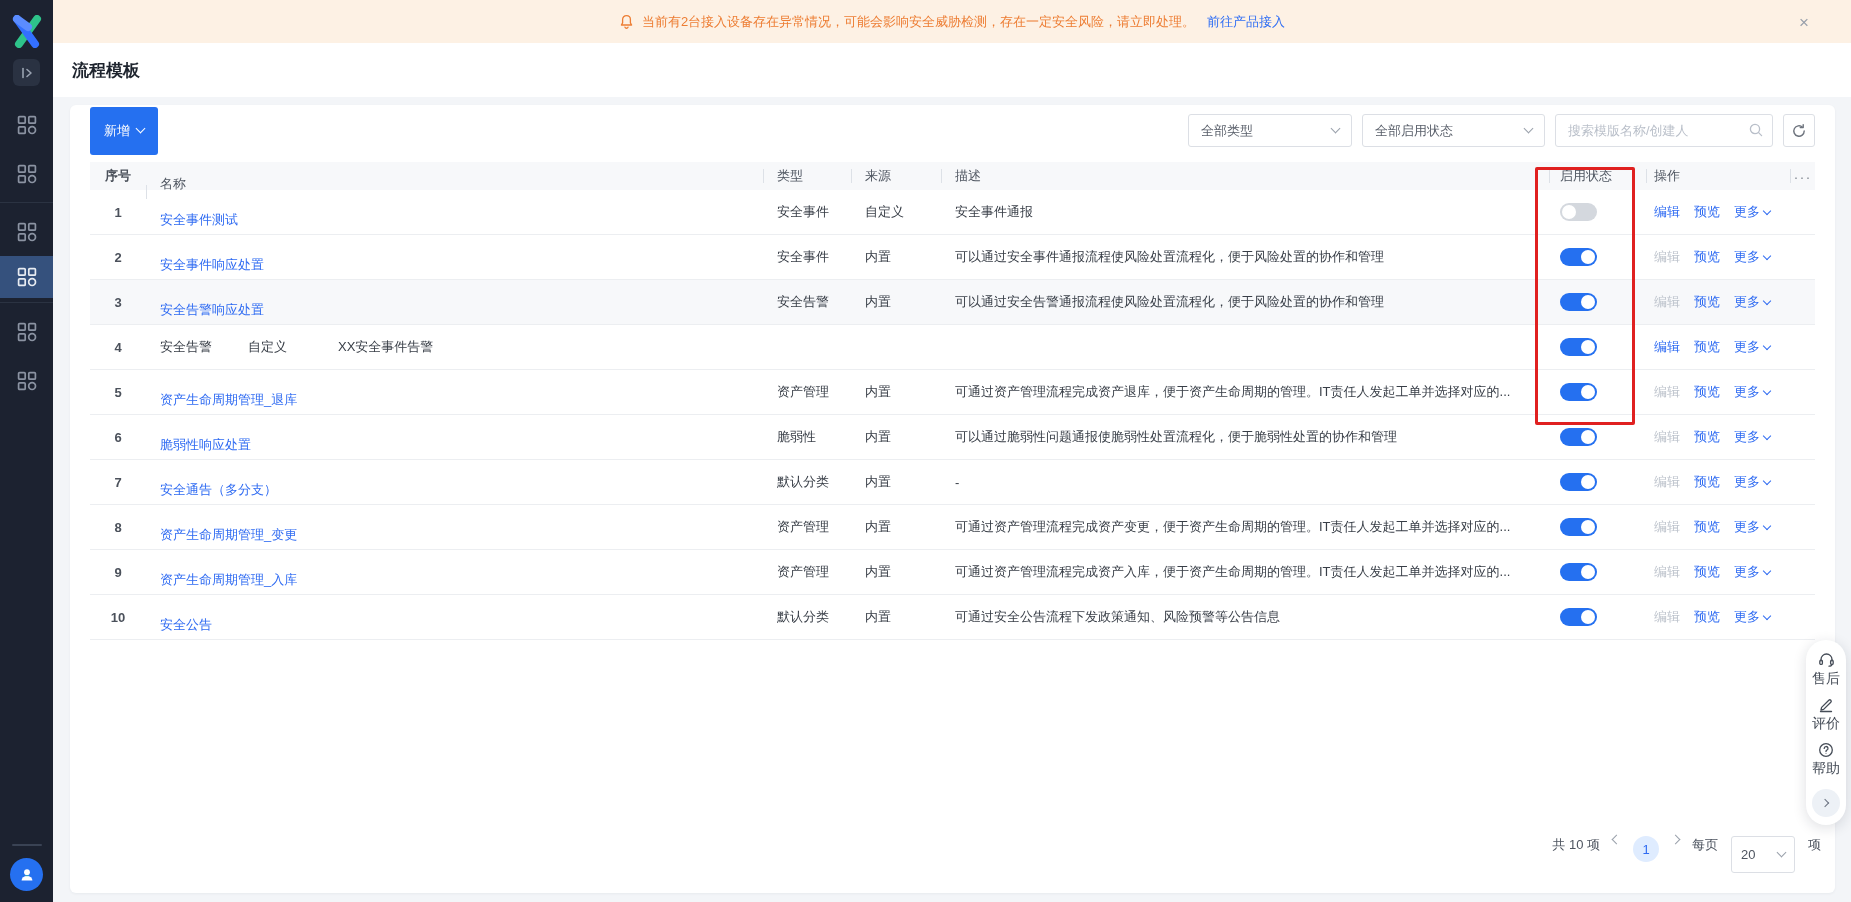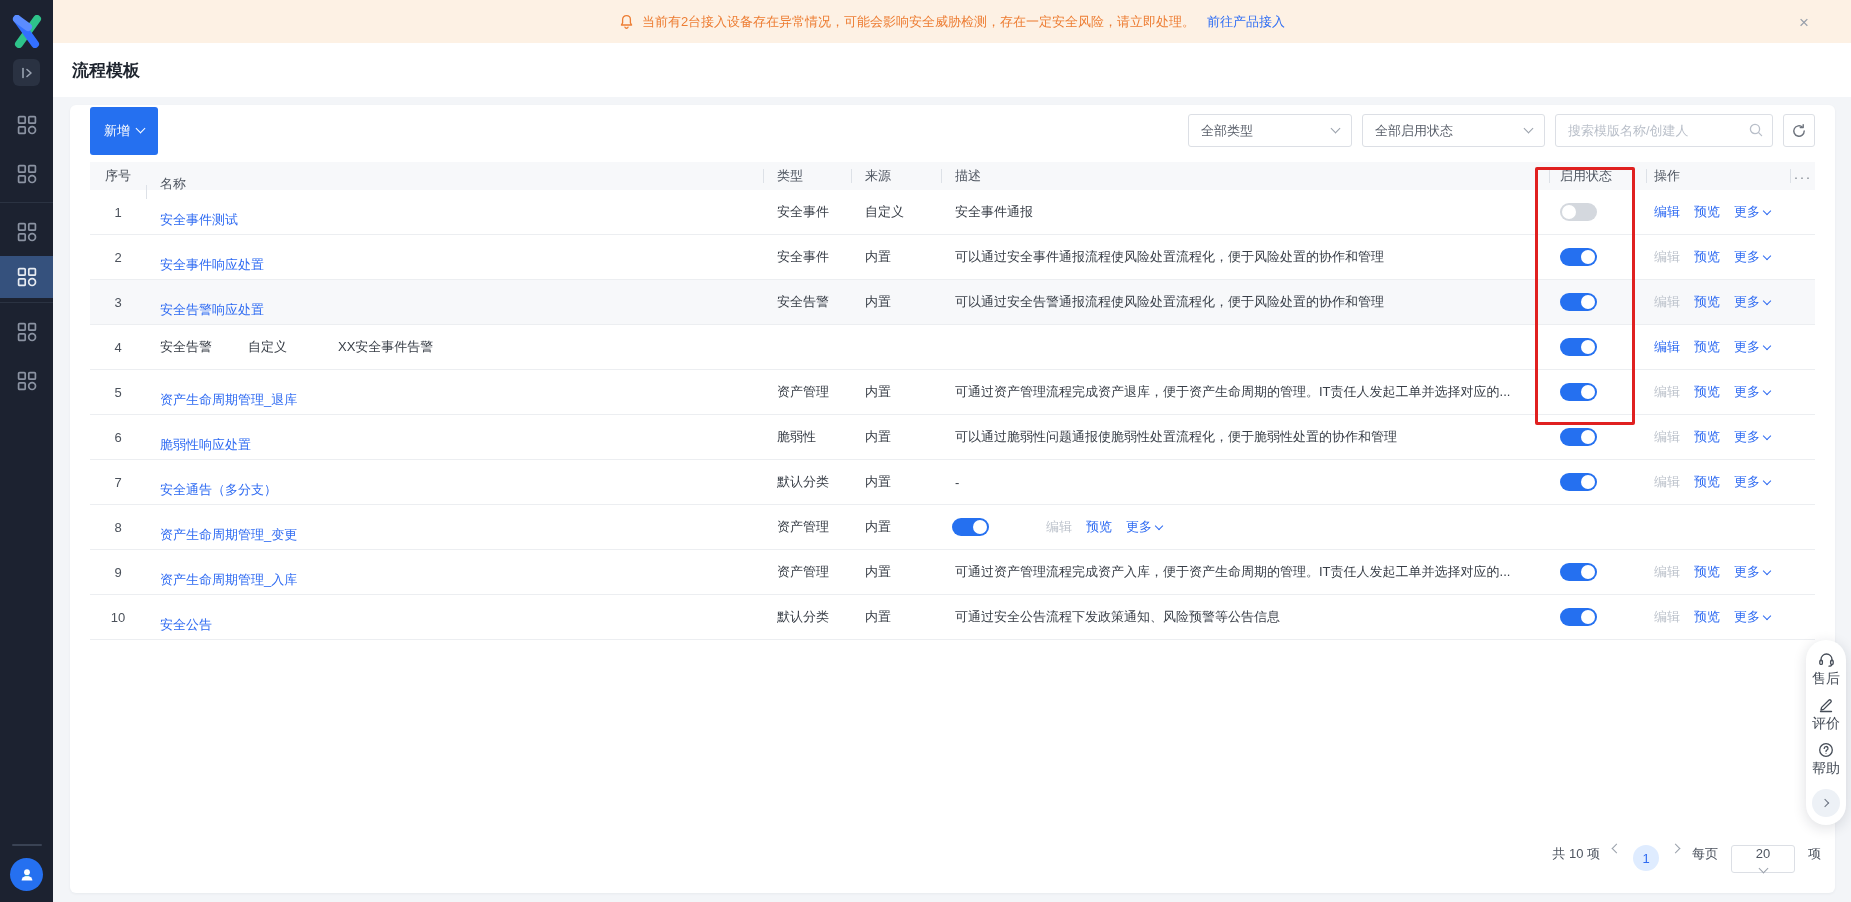--- a/index.html
+++ b/index.html
@@ -51,21 +51,21 @@
   .chev.sm { width:6px; height:6px; margin-top:-3px; margin-left:4px; }
 
   
   .table { position:absolute; top:57px; left:20px; right:20px; }
   .thead { display:flex; height:28px; background:#f7f8fa; color:#4e5560; align-items:stretch; }
   .thead .c { position:relative; }
   .thead .c:not(:first-child)::before { content:""; position:absolute; left:0; top:7px; width:1px; height:14px; background:#dde1e7; }
   .trow { display:flex; height:45px; border-bottom:1px solid #eceef1; background:#fff; }
   .trow.hl { background:#f7f8fa; }
   .c { display:flex; align-items:center; padding-left:14px; flex:0 0 auto; }
-  .c-idx { width:56px; justify-content:center; padding-left:0; color:#4b515b; }
+  .c-idx { width:56px; justify-content:center; padding-left:0; color:#4b515b;font-weight:bold; }
   .c-name { width:617px;margin-top:16px; }
   .c-type { width:88px; }
   .c-src { width:90px; }
   .c-desc { flex:1 1 auto; min-width:0; }
   .c-desc span { overflow:hidden; white-space:nowrap; text-overflow:ellipsis; }
   .c-status { width:97px; padding-left:11px; }
   .c-ops { width:144px; padding-left:8px; gap:14px; }
   .c-more { width:25px; padding-left:0; justify-content:center; color:#8a9099; font-size:15px; letter-spacing:1px; cursor:pointer; }
   .link { color:#2f6bf2; }
   .op { color:#2f6bf2; display:inline-flex; align-items:center; }
@@ -80,21 +80,21 @@
 
   
   .red-box { position:absolute; left:1465px; top:62px; width:100px; height:258px; border:3px solid #e02020; border-radius:2px; pointer-events:none; z-index:20; }
 
   
   .pagination { position:absolute; right:14px; bottom:20px; display:flex; align-items:flex-start; gap:13px; color:#4e5560; }
   .pg-arrow { color:#9aa1ab; cursor:pointer; display:flex; align-items:center; }
   .chev-left { width:7px; height:7px; border-left:1.4px solid currentColor; border-bottom:1.4px solid currentColor; transform:rotate(45deg); display:inline-block; }
   .chev-right { width:7px; height:7px; border-right:1.4px solid currentColor; border-top:1.4px solid currentColor; transform:rotate(45deg); display:inline-block; }
   .pg-page { width:26px; height:26px; border-radius:50%; background:#dfecff; color:#2f6bf2; display:flex; align-items:center; justify-content:center; cursor:pointer; }
-  .pg-size { width:64px; height:28px; border:1px solid #dcdfe5; border-radius:3px; display:flex; align-items:center; justify-content:space-between; padding:0 9px; cursor:pointer;flex-direction:column; }
+  .pg-size { width:64px; height:37px; border:1px solid #dcdfe5; border-radius:3px; display:flex; align-items:center; justify-content:space-between; padding:0 9px; cursor:pointer; }
 
   
   .float-panel { position:absolute; right:5px; top:640px; width:40px; background:#fff; border-radius:20px; box-shadow:0 3px 14px rgba(20,30,50,.14); padding:12px 0 8px; display:flex; flex-direction:column; align-items:center; gap:9px; z-index:70; }
   .fp-item { display:flex; flex-direction:column; align-items:center; gap:2px; color:#454c57; font-size:14px; cursor:pointer; }
   .fp-chevron { width:28px; height:28px; border-radius:50%; background:#edf1f6; display:flex; align-items:center; justify-content:center; color:#6a7280; cursor:pointer; margin-top:2px; }
   .fp-chevron .chev-r { width:6px; height:6px; border-right:1.6px solid currentColor; border-top:1.6px solid currentColor; transform:rotate(45deg); margin-left:-2px; }
 </style>
 </head>
 <body>
 
@@ -400,20 +400,23 @@
               </div>
               <div class="c c-more"></div>
             </div>
             <div class="trow">
               <div class="c c-idx">8</div>
               <div class="c c-name">
                 <a class="link">资产生命周期管理_变更</a>
               </div>
               <div class="c c-type">资产管理</div>
               <div class="c c-src">内置</div>
+              <div class="c c-desc">
+                <span>可通过资产管理流程完成资产变更，便于资产生命周期的管理。IT责任人发起工单并选择对应的...</span>
+              </div>
               <div class="c c-status">
                 <span class="toggle on">
                   <span class="knob"></span>
                 </span>
               </div>
               <div class="c c-ops">
                 <a class="op disabled">编辑</a>
                 <a class="op">预览</a>
                 <a class="op">更多<span class="chev sm"></span></a>
               </div>

